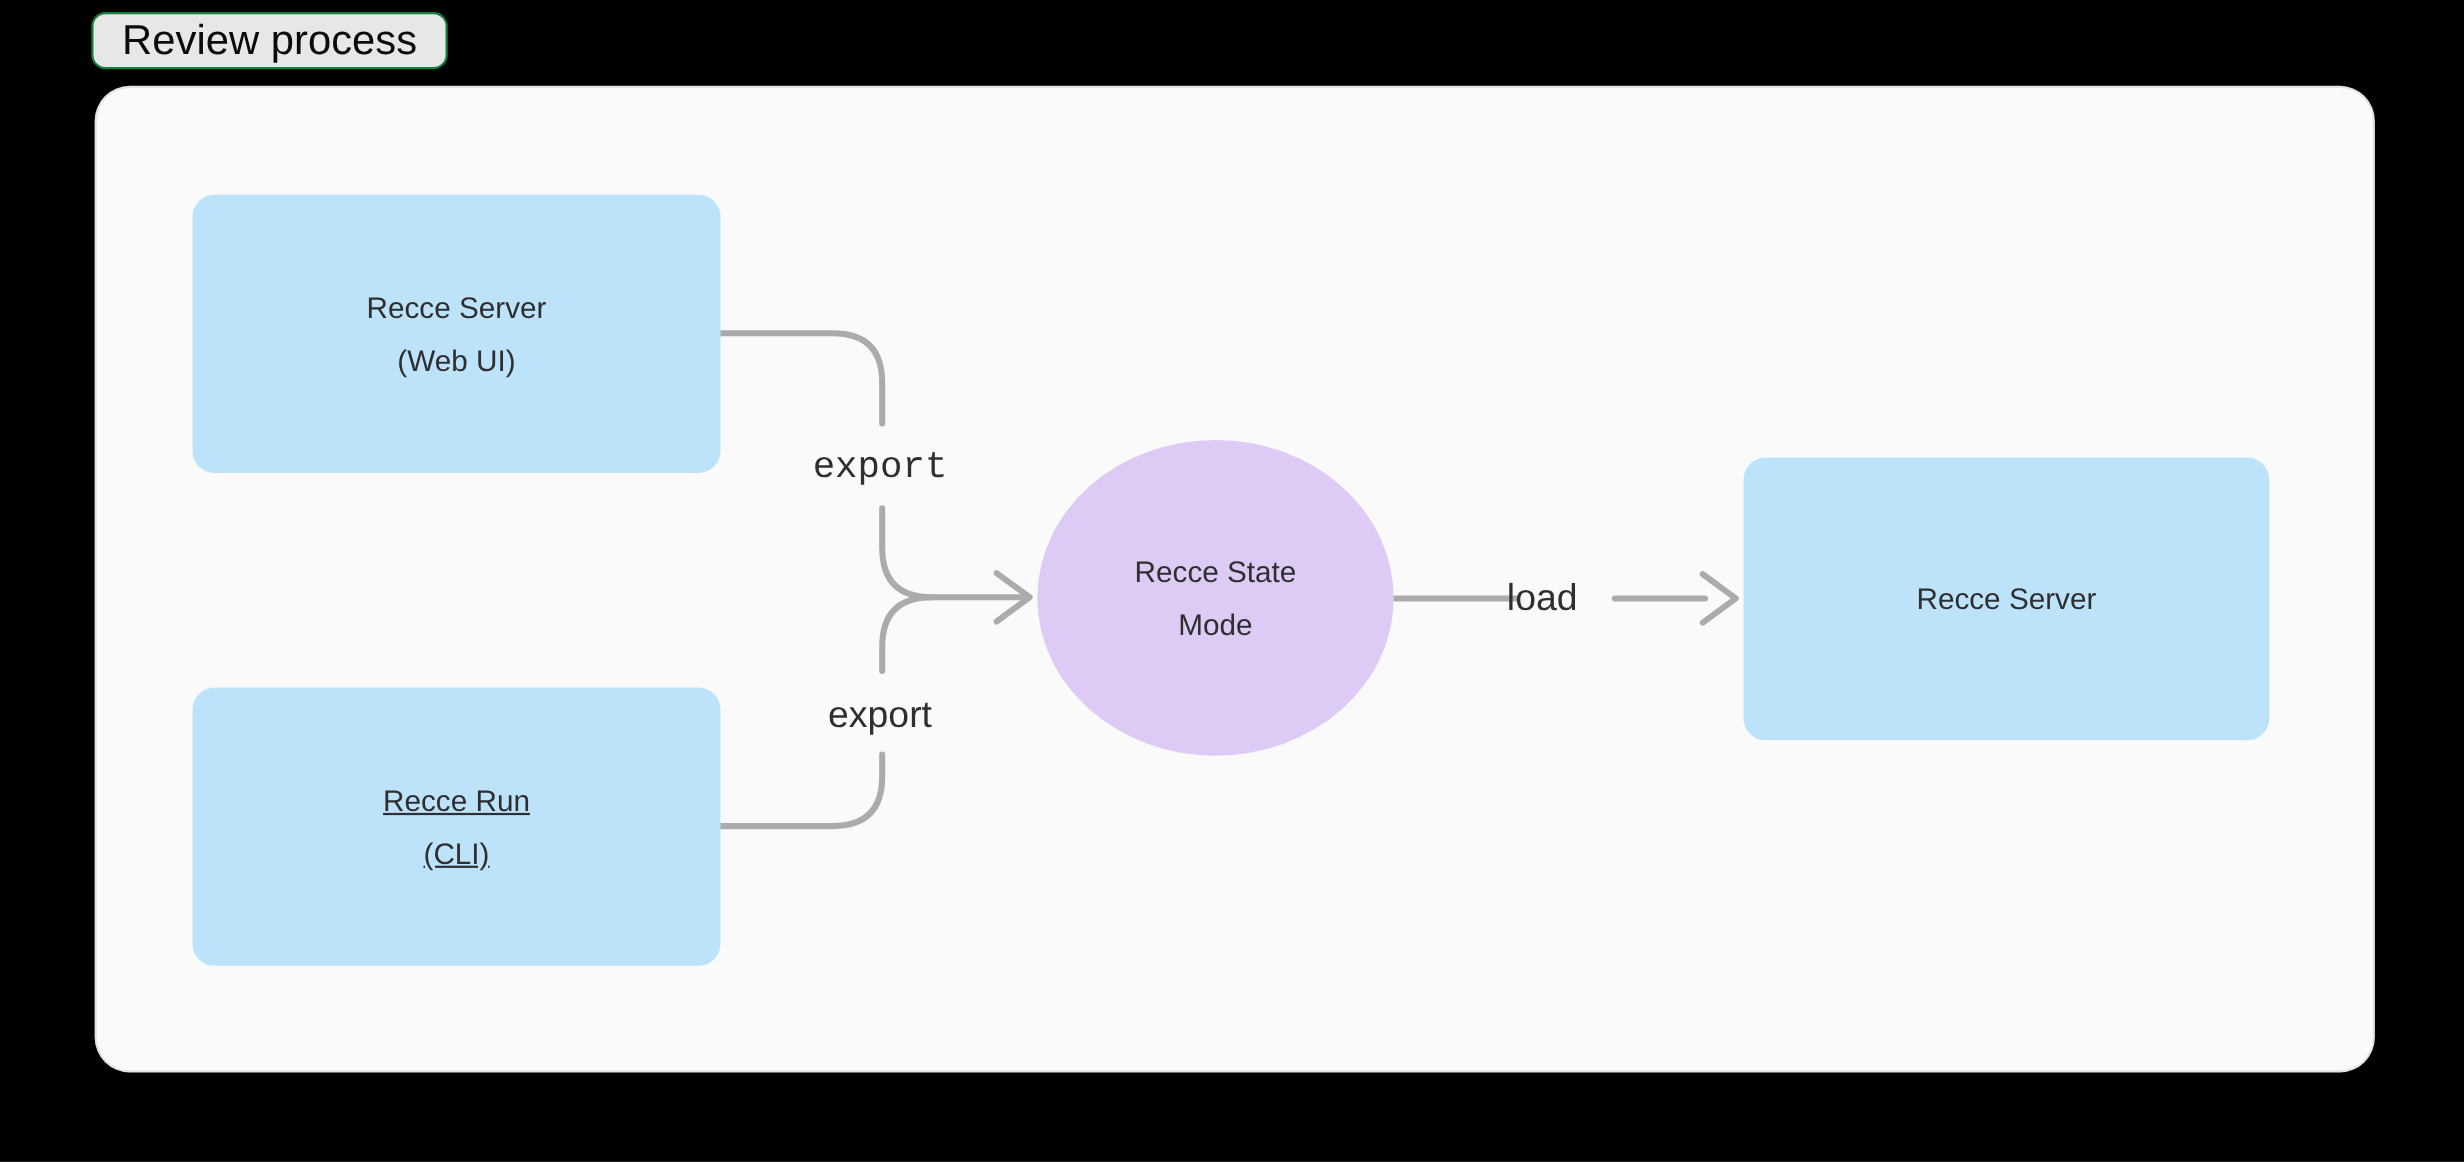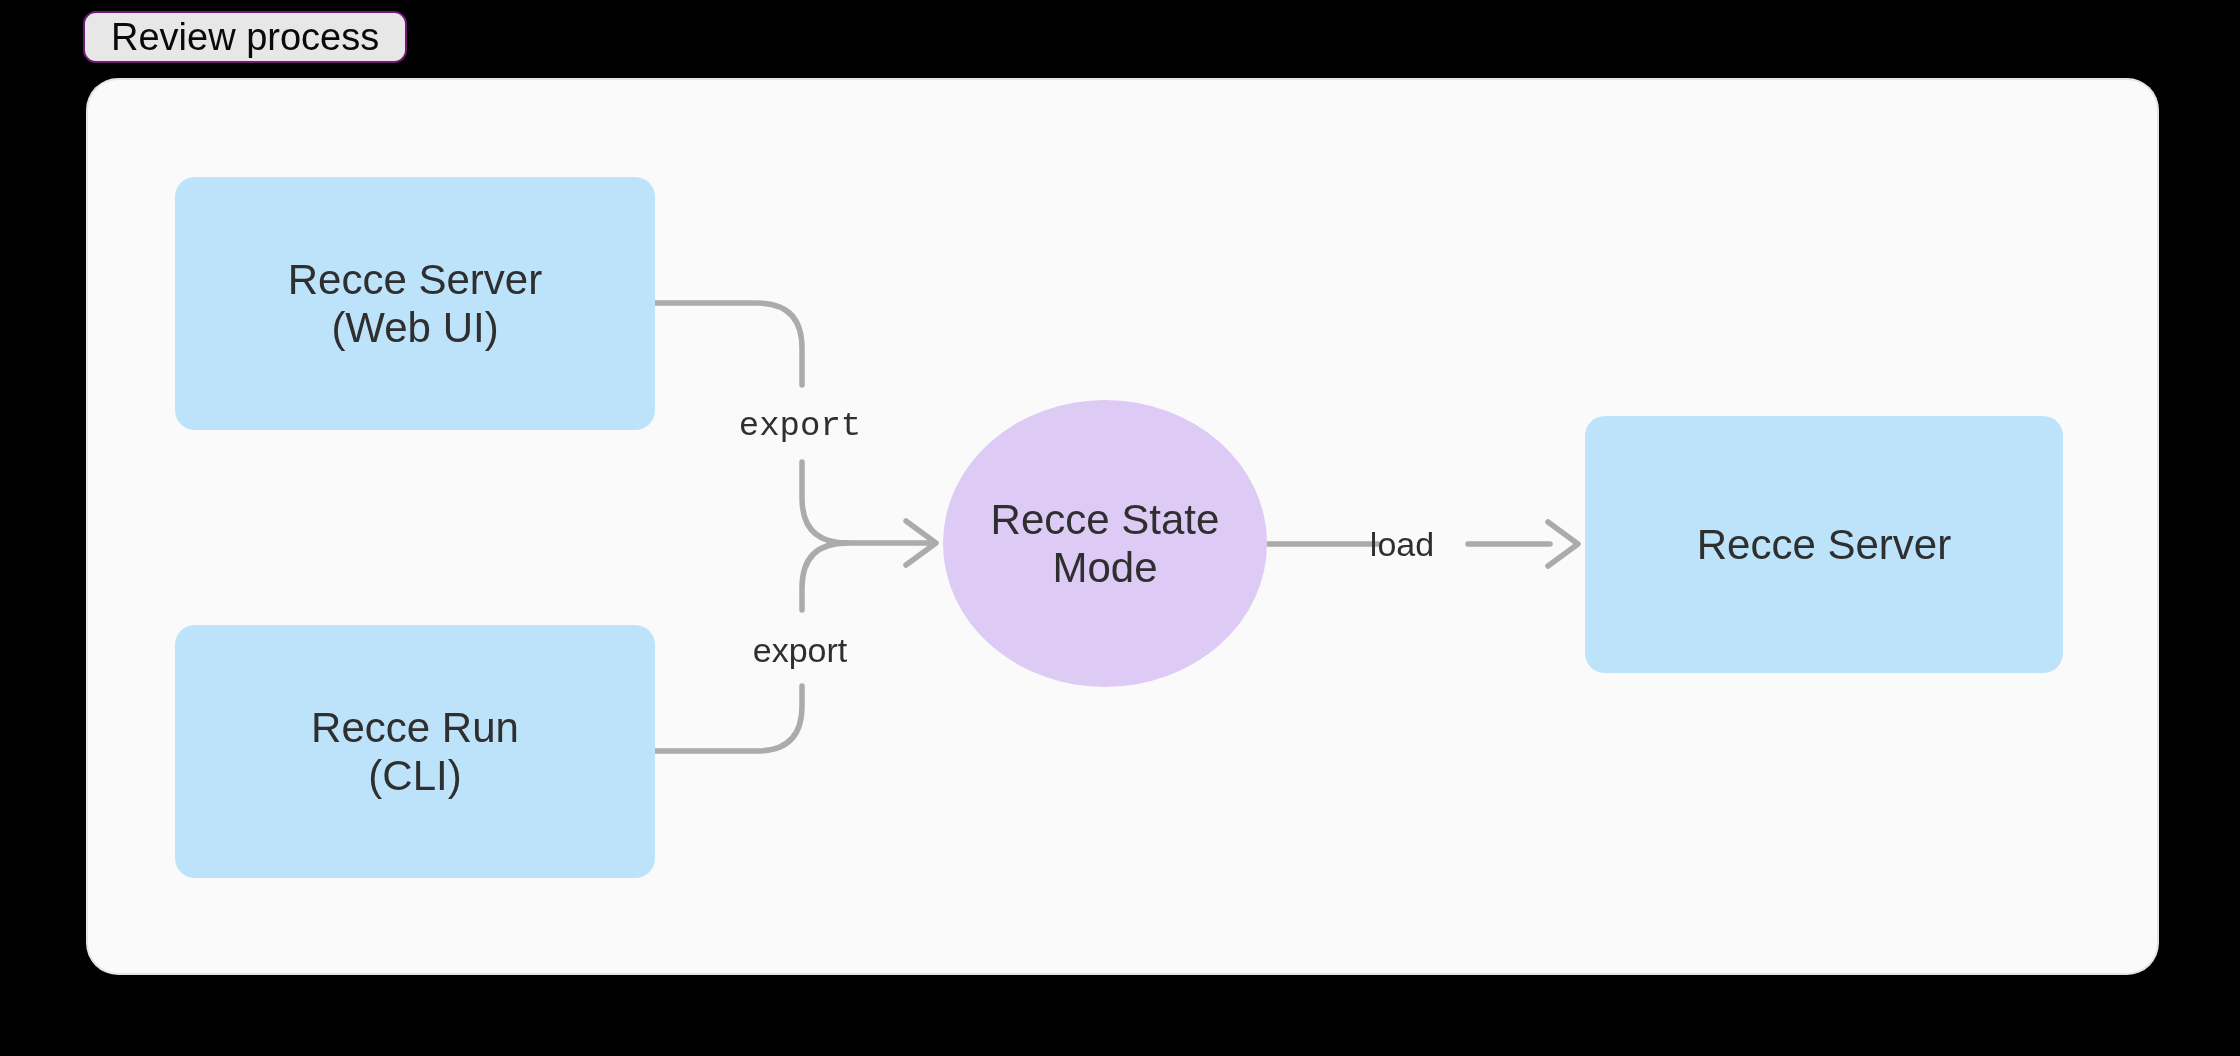--- a/index.html
+++ b/index.html
@@ -17,21 +17,21 @@
     height: 1056px;
   }
   .title-badge {
     position: absolute;
     left: 83px;
     top: 11px;
     height: 52px;
     box-sizing: border-box;
     padding: 0 26px;
     background: #e7e7e7;
-    border: 2px solid #701a75;
+    border: 2px solid #15803d;
     border-radius: 13px;
     display: flex;
     align-items: center;
     font-size: 38px;
     color: #0a0a0a;
     white-space: nowrap;
   }
   .canvas {
     position: absolute;
     left: 88px;
@@ -43,33 +43,33 @@
     box-shadow: 0 0 0 2px #e3e3e3;
   }
   .node {
     position: absolute;
     display: flex;
     flex-direction: column;
     align-items: center;
     justify-content: center;
     text-align: center;
     color: #2f2f2f;
-    font-size: 42px;
+    font-size: 27px;
     line-height: 48px;
   }
   .node.rect {
     background: #bde3fb;
     border-radius: 20px;
   }
   .node.ellipse {
     background: #ddcbf6;
     border-radius: 50%;
   }
   #node-web-ui   { left: 87px;   top: 97px;  width: 480px; height: 253px; }
-  #node-cli      { left: 87px;   top: 545px; width: 480px; height: 253px; }
+  #node-cli      { left: 87px;   top: 545px; width: 480px; height: 253px; text-decoration: underline; }
   #node-state    { left: 855px;  top: 320px; width: 324px; height: 287px; justify-content: center; }
   #node-review   { left: 1497px; top: 336px; width: 478px; height: 257px; }
   .edges-svg {
     position: absolute;
     left: 0;
     top: 0;
     width: 2069px;
     height: 893px;
     pointer-events: none;
   }

